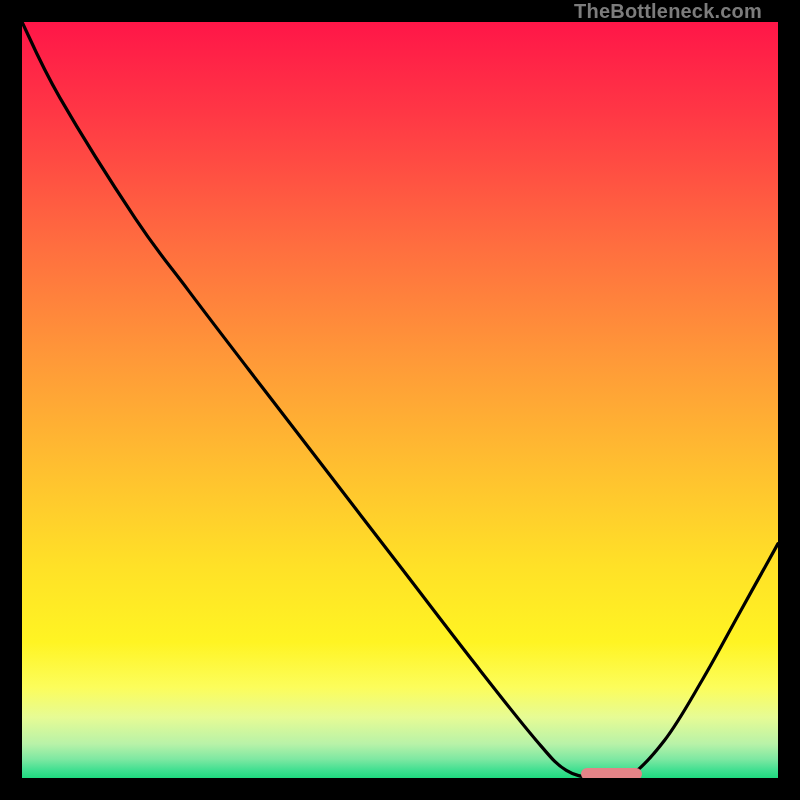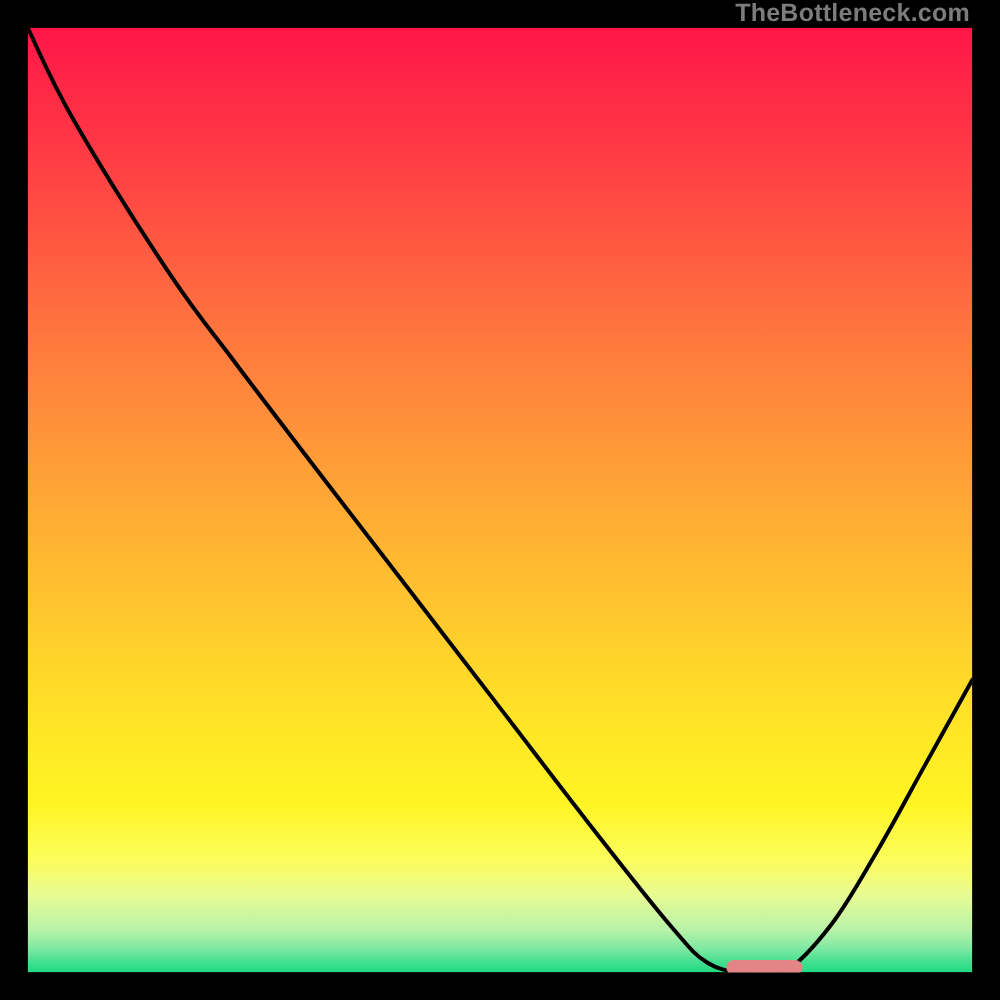--- a/index.html
+++ b/index.html
@@ -37,21 +37,21 @@
   .curve-svg {
     position: absolute;
     left: 0;
     top: 0;
     width: 100%;
     height: 100%;
   }
   .watermark {
     position: absolute;
     top: 0px;
-    right: 24px;
+    right: 38px;
     color: #7c7c7c;
     font-size: 20px;
     font-weight: 600;
     letter-spacing: 0.2px;
     user-select: none;
   }
   .marker {
     position: absolute;
     height: 12px;
     border-radius: 6px;

